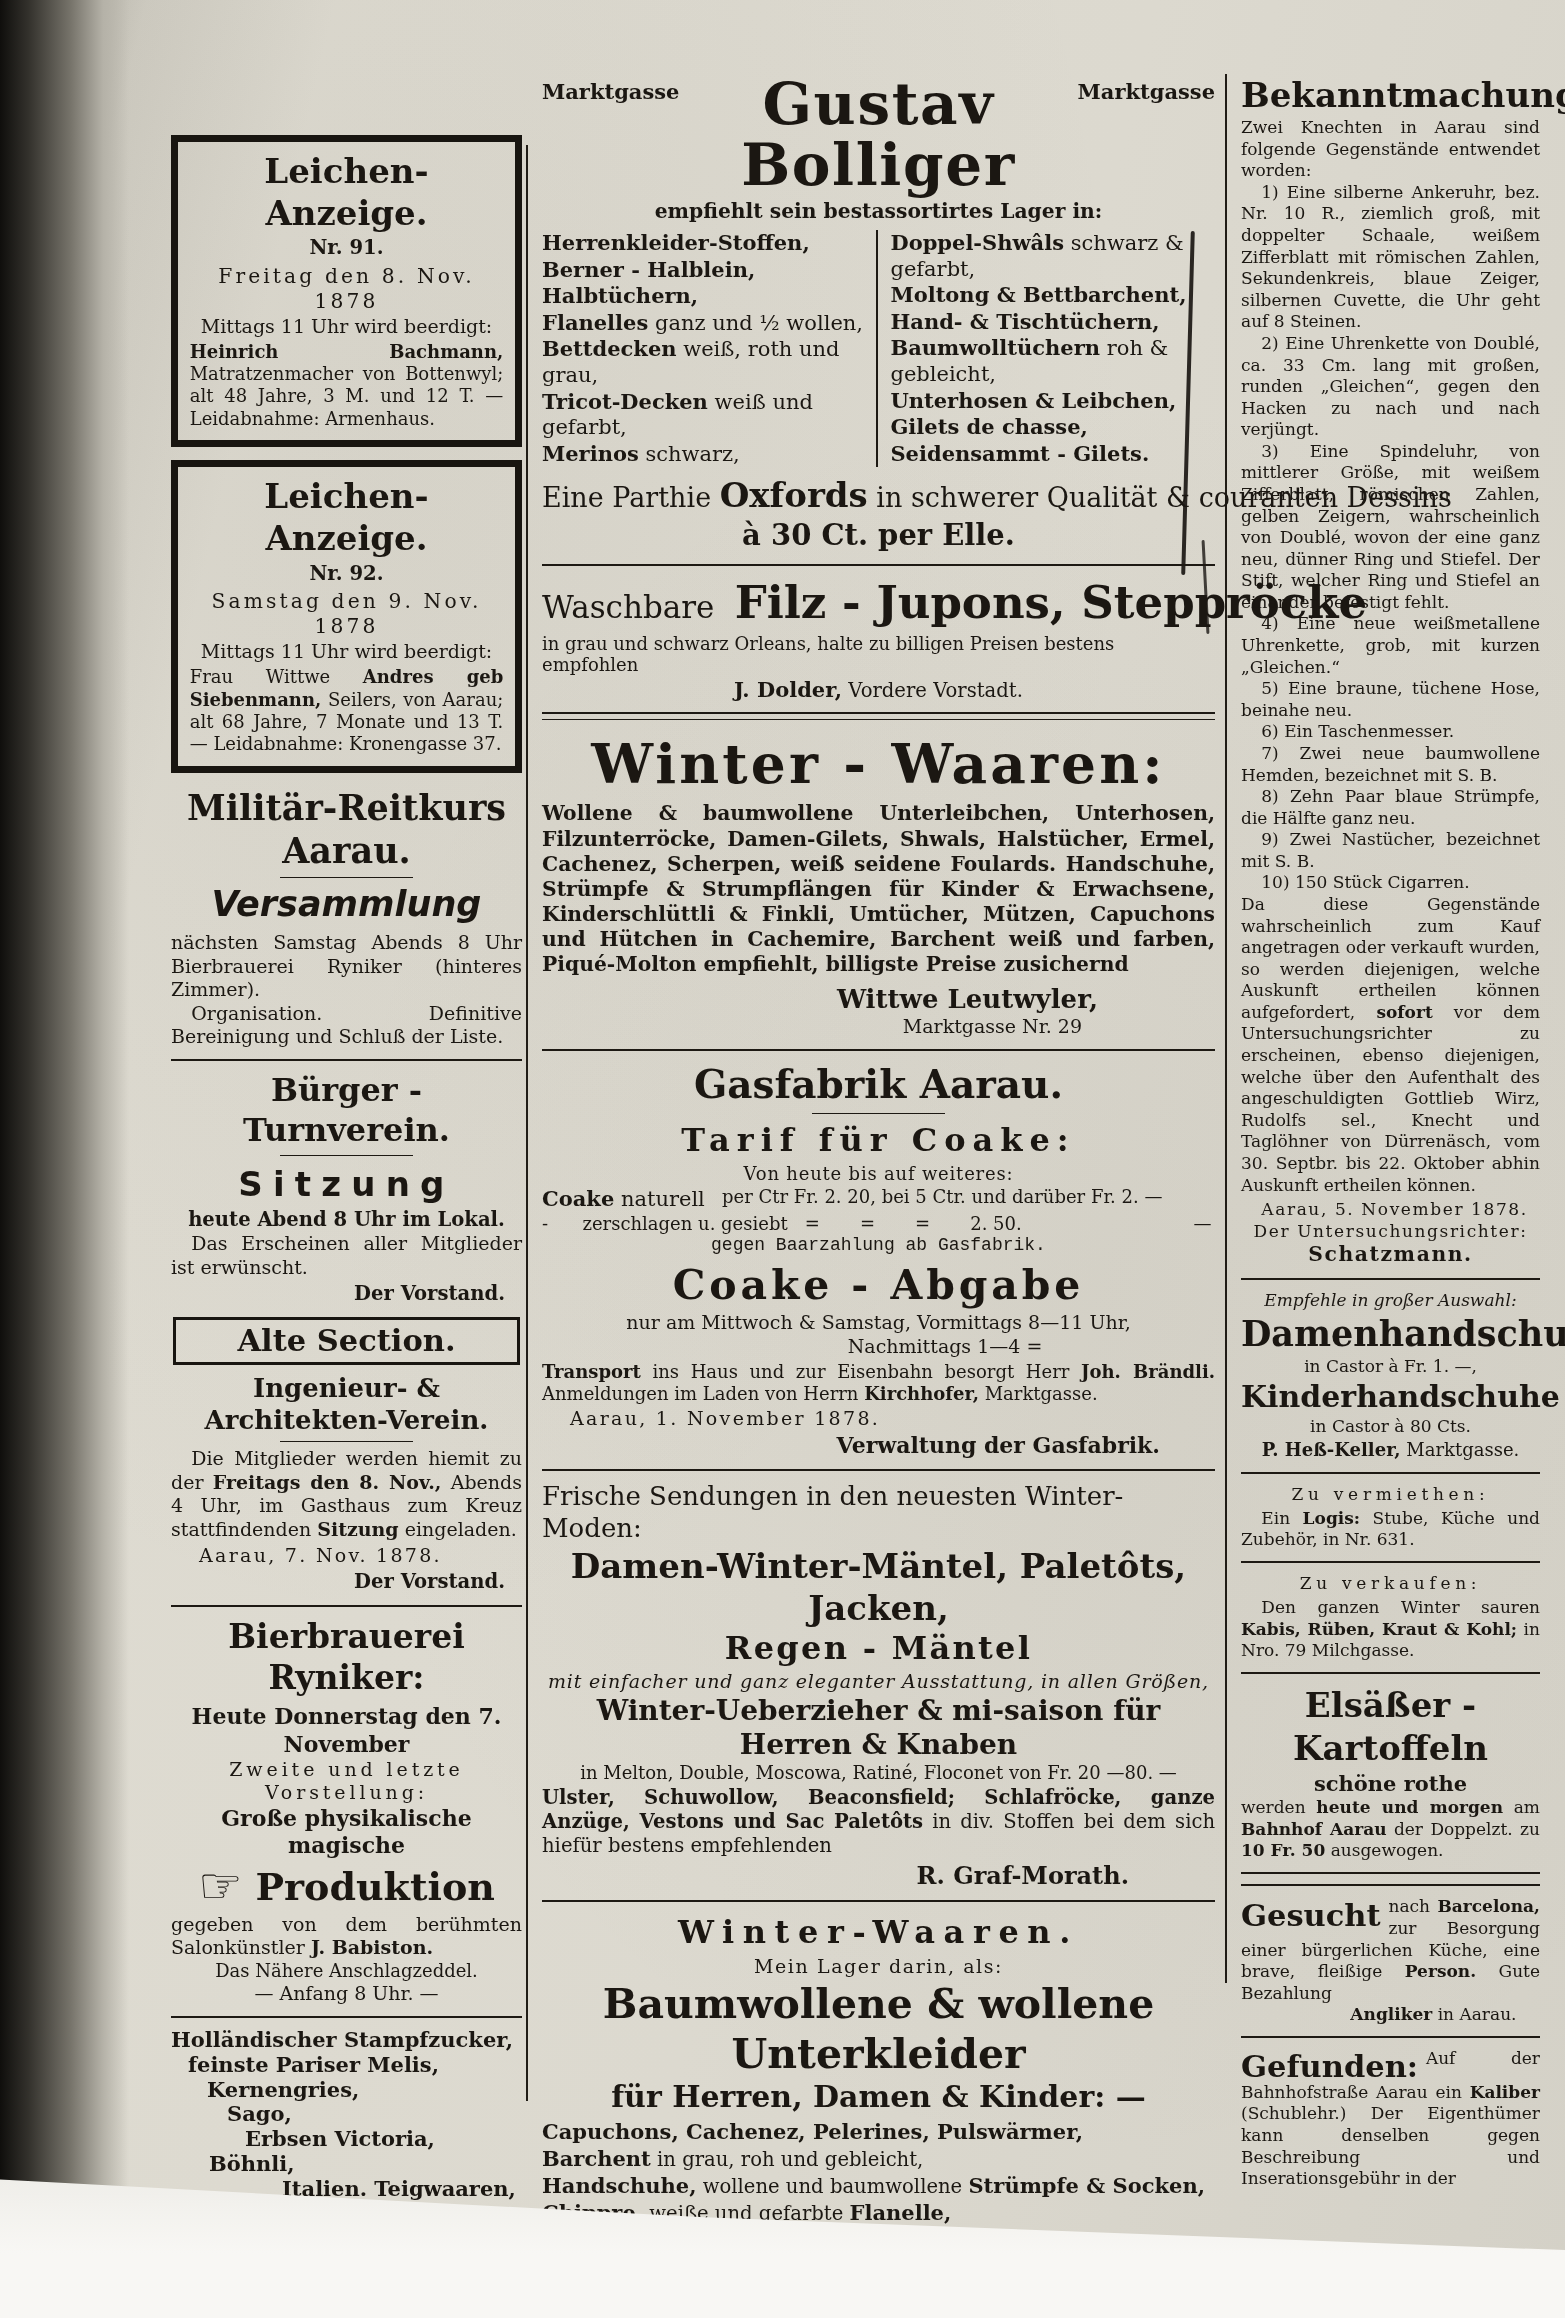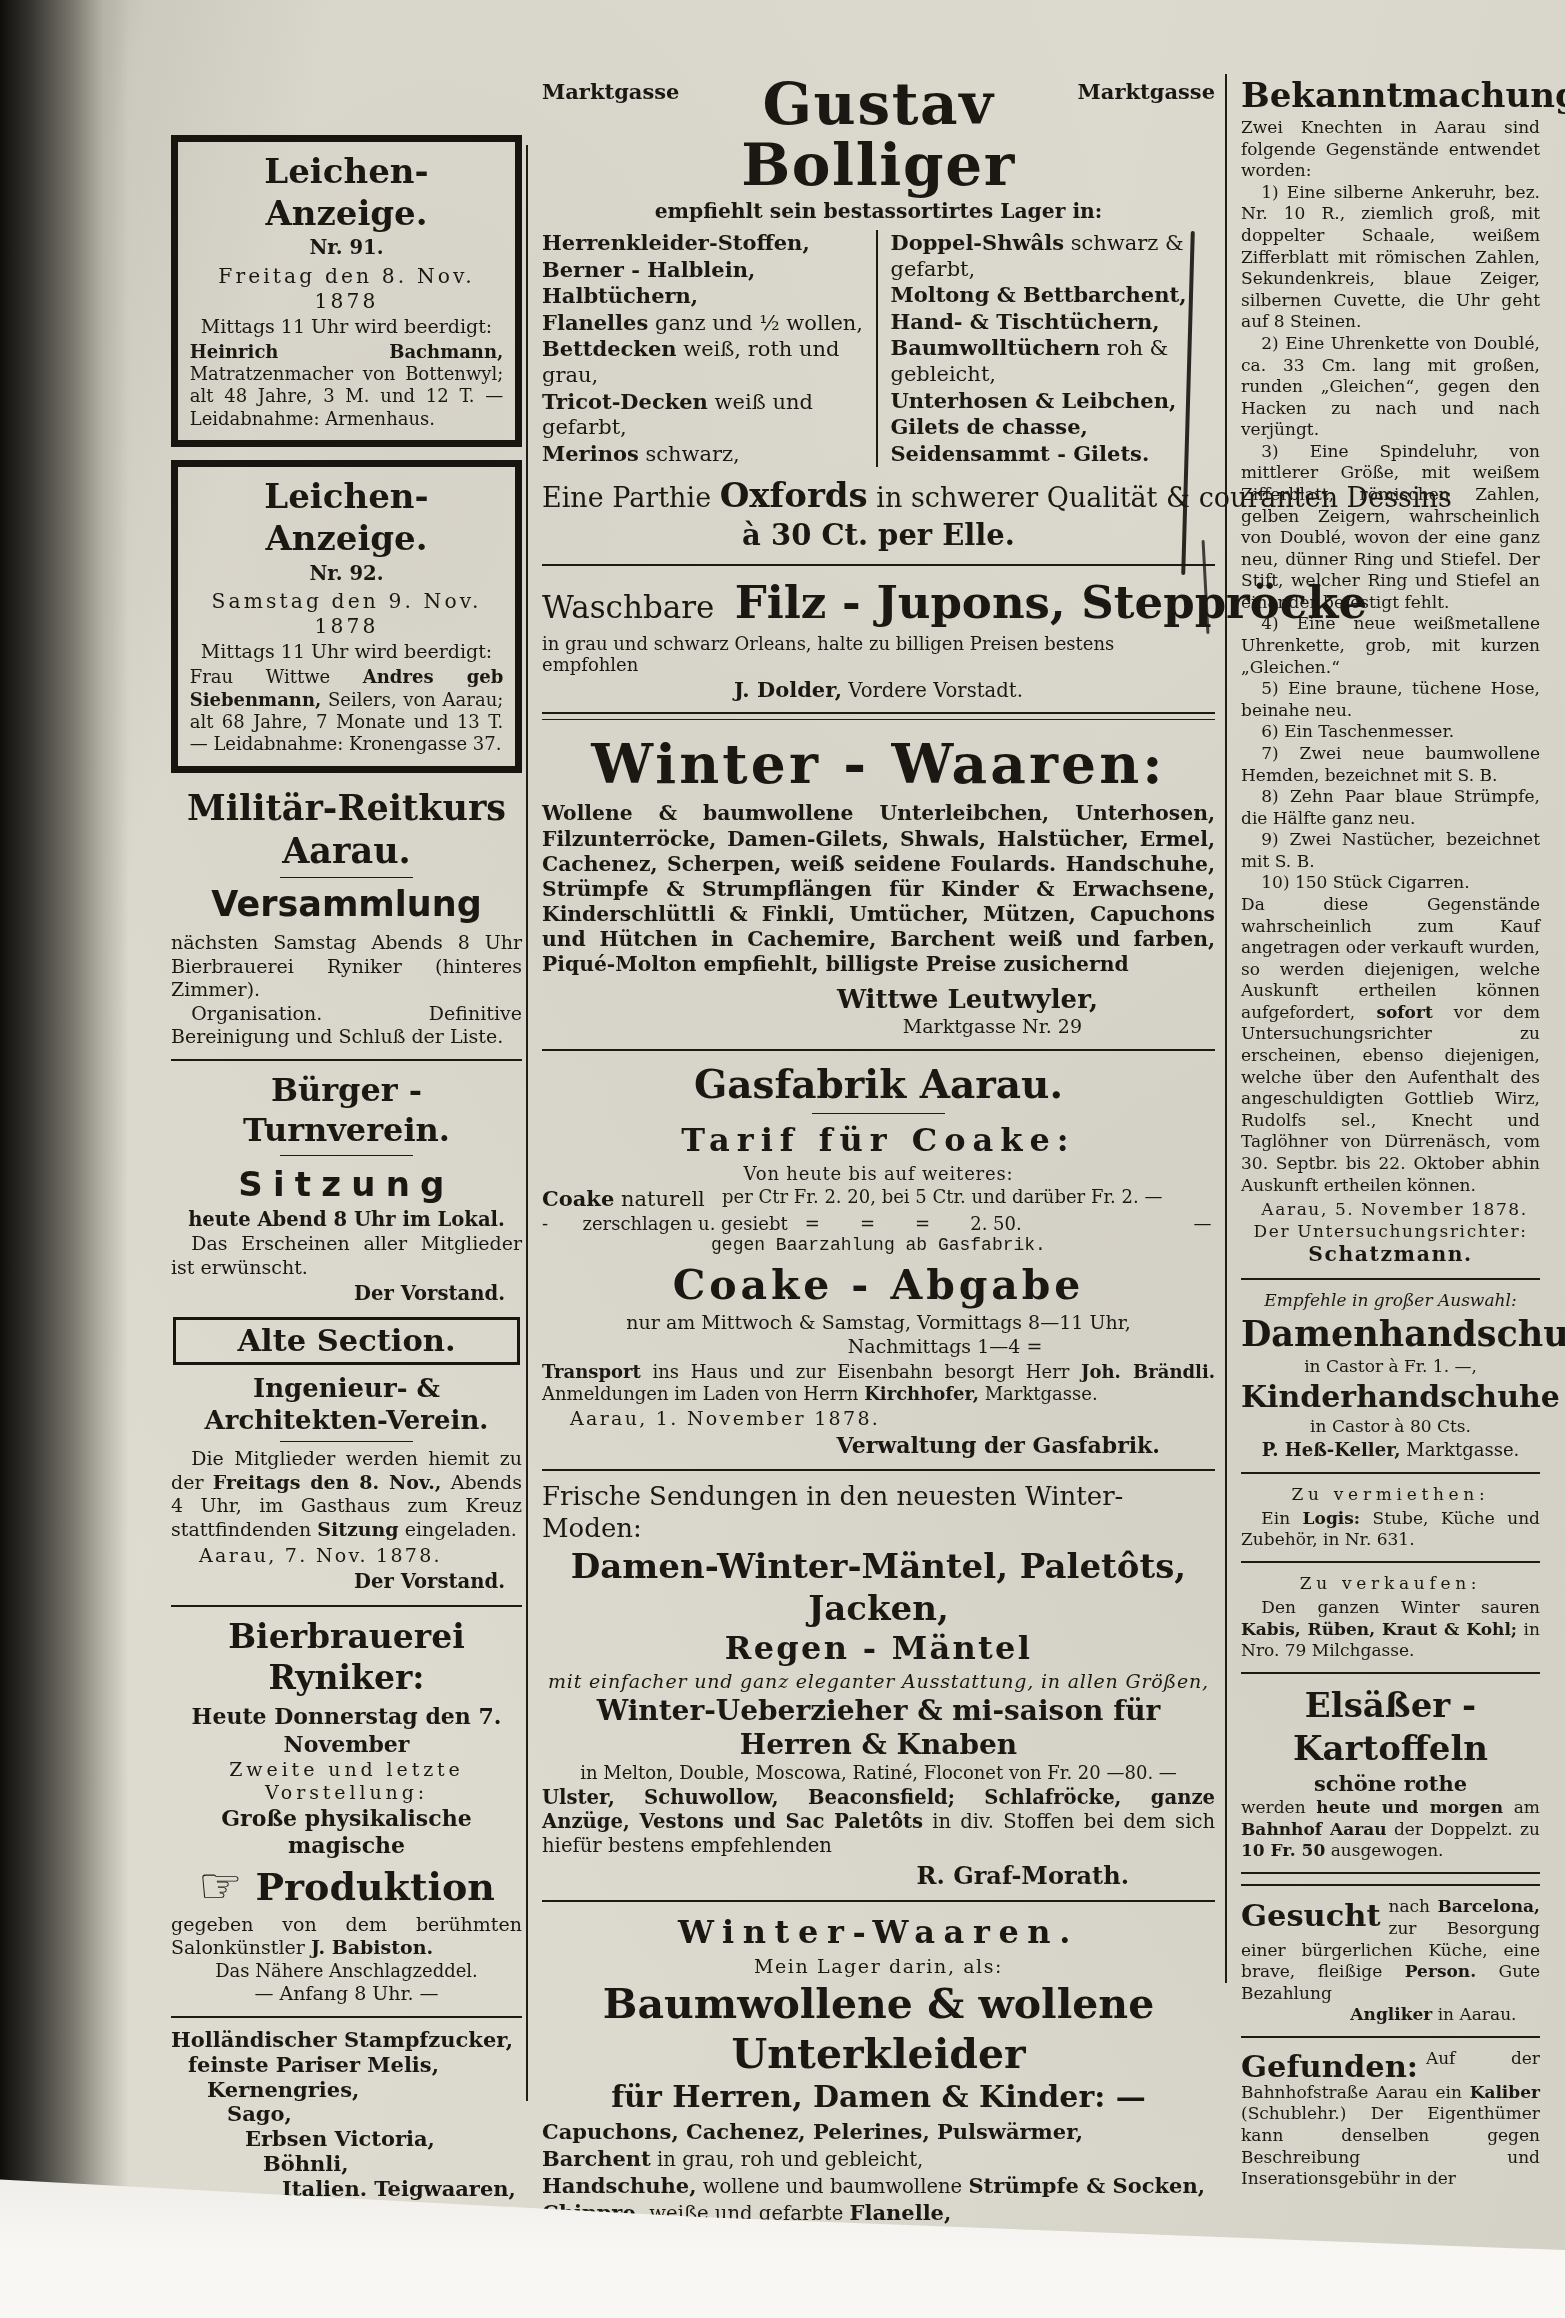--- a/index.html
+++ b/index.html
@@ -45,42 +45,42 @@
   .hr.short{width:133px;margin:4.7px auto;border-top-width:1.6px;}
 
   
   .obit-box{border:7.8px solid #181510;padding:7.8px 11.7px 10.2px;margin-bottom:13.3px;text-align:center;}
   .obit-title{font-size:34px;font-weight:bold;}
   .obit-nr{font-size:19.6px;font-weight:bold;margin-top:2.3px;}
   .obit-l1{font-size:20.3px;letter-spacing:3.1px;margin-top:3.1px;}
   .obit-l2{font-size:19px;margin-top:0.8px;}
   .obit-body{font-size:18px;text-align:justify;margin-top:2.3px;}
   .mil-title{font-size:35px;font-weight:bold;text-align:center;margin-top:6.3px;}
-  .versammlung{font-family:"DejaVu Sans","Liberation Sans",sans-serif;font-size:35px;font-weight:bold;text-align:center;margin:3.1px 0 4.7px;}
+  .versammlung{font-family:"DejaVu Sans","Liberation Sans",sans-serif;font-size:35px;font-weight:bold;text-align:center;margin:3.1px 0 4.7px;font-style:italic;}
   .turn-title{font-size:32px;font-weight:bold;text-align:center;}
   .sitzung{font-family:"DejaVu Sans","Liberation Sans",sans-serif;font-size:34px;font-weight:bold;letter-spacing:10.2px;text-align:center;margin:6.3px 0 3.1px;}
   .sig-r{text-align:right;font-weight:bold;font-size:19.6px;padding-right:17px;margin-top:3.1px;}
   .alte-box{border:3.9px solid #181510;margin:10.2px 1.6px 7px;padding:2.3px 6.3px;text-align:center;font-size:30.5px;font-weight:bold;}
   .verein-title{font-size:26px;font-weight:bold;text-align:center;}
   .date-l{font-size:19px;letter-spacing:2.3px;margin-left:28px;margin-top:2.3px;}
   .ryn-title{font-size:33px;font-weight:bold;text-align:center;}
   .ryn-l1{font-size:22px;font-weight:bold;text-align:center;margin-top:4.7px;}
   .ryn-l2{font-size:19px;letter-spacing:3.9px;text-align:center;}
   .ryn-l3{font-size:22px;font-weight:bold;text-align:center;}
   .prod-row{display:flex;justify-content:center;align-items:center;gap:12.5px;margin:1.6px 0;}
   .hand{font-size:50px;line-height:1;}
   .prod{font-size:38px;font-weight:bold;}
   .ryn-l4{text-align:center;font-size:18px;}
   .ryn-l5{text-align:center;font-size:19px;}
   .frey-list{font-size:21px;font-weight:bold;line-height:1.18;}
   .frey-list div:nth-child(2){margin-left:17px;}
   .frey-list div:nth-child(3){margin-left:36px;}
   .frey-list div:nth-child(4){margin-left:56px;}
   .frey-list div:nth-child(5){margin-left:74px;}
-  .frey-list div:nth-child(6){margin-left:92px;}
+  .frey-list div:nth-child(6){margin-left:38px;}
   .frey-list div:nth-child(7){margin-left:111px;}
   .frey-list div:nth-child(8){margin-left:130px;}
   .frey-list div:nth-child(9){margin-left:149px;}
   .frey-list div:nth-child(10){margin-left:167px;}
 
   
   .bol-head{display:flex;align-items:flex-start;}
   .marktgasse{font-size:21px;font-weight:bold;padding-top:4.7px;white-space:nowrap;}
   .bol-title{flex:1;text-align:center;font-size:58px;font-weight:bold;letter-spacing:1.6px;line-height:1.05;}
   .bol-sub{text-align:center;font-size:20.3px;font-weight:bold;margin-top:3.1px;}

